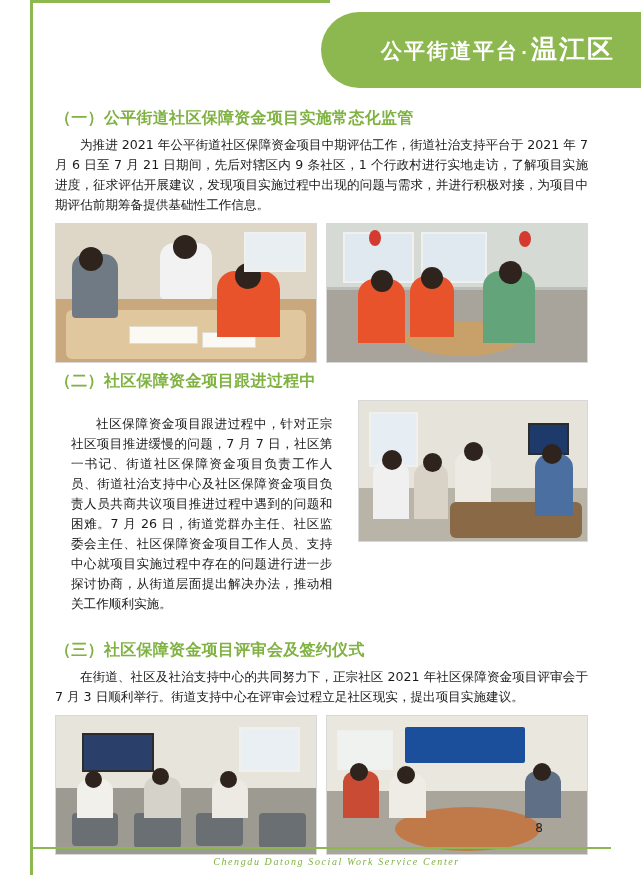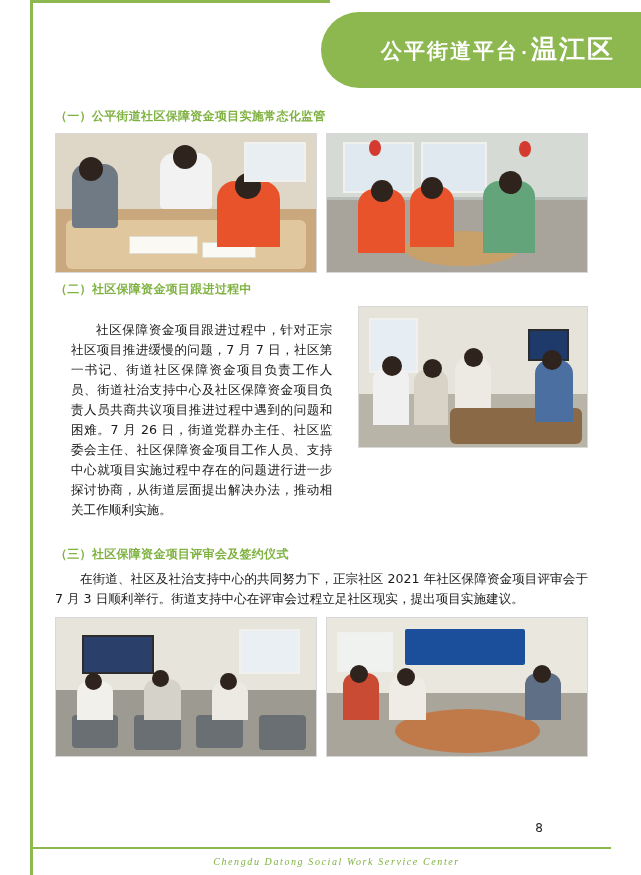--- a/index.html
+++ b/index.html
@@ -83,21 +83,21 @@
   }
   
   .content {
     position: absolute;
     left: 55px;
     top: 100px;
     width: 533px;
   }
   h2.section-heading {
     color: #7fb241;
-    font-size: 12px;
+    font-size: 16px;
     font-weight: 700;
     margin: 8px 0 6px 0;
     font-family: "DejaVu Sans", sans-serif;
     letter-spacing: 0.3px;
   }
   p.para {
     margin: 0 0 4px 0;
     font-size: 12.6px;
     line-height: 20px;
     color: #1a1a1a;
@@ -179,20 +179,21 @@
   <div class="header">
     <div class="header-bar"></div>
     <div class="header-title">
       <span>公平街道平台</span><span class="dot">·</span><span class="big">温江区</span>
     </div>
   </div>
 
   <div class="content">
 
     <h2 class="section-heading">（一）公平街道社区保障资金项目实施常态化监管</h2>
+    <p class="para">为推进 2021 年公平街道社区保障资金项目中期评估工作，街道社治支持平台于 2021 年 7 月 6 日至 7 月 21 日期间，先后对辖区内 9 条社区，1 个行政村进行实地走访，了解项目实施进度，征求评估开展建议，发现项目实施过程中出现的问题与需求，并进行积极对接，为项目中期评估前期筹备提供基础性工作信息。</p>
 
     <div class="photo-row">
       <div class="photo ph-a">
         <div class="scene">
           <div class="wall" style="background:#ded6c6;"></div>
           <div class="floor" style="background:#c8a87c;"></div>
           <div class="table-top" style="left:4%; bottom:2%; width:92%; height:36%; background:#e0c79d;"></div>
           <div class="paper" style="left:28%; bottom:13%; width:26%; height:12%;"></div>
           <div class="paper" style="left:56%; bottom:10%; width:20%; height:10%;"></div>
           <div class="person" style="left:6%; top:22%; width:18%; height:46%; background:#6f7a84;"></div>

